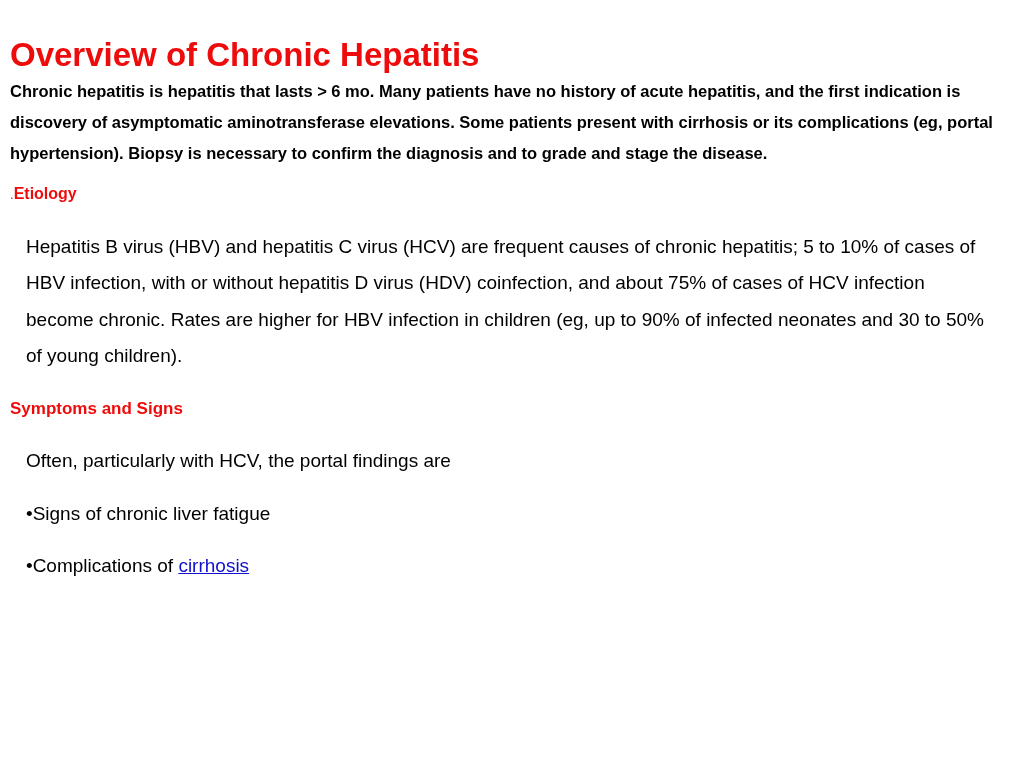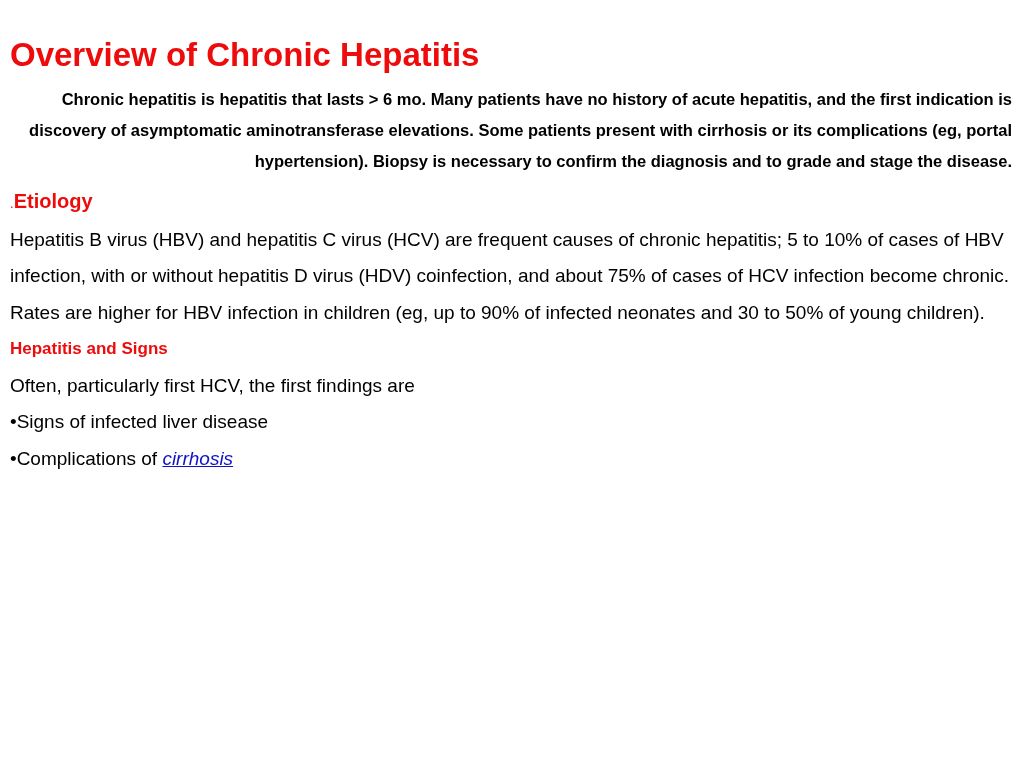--- a/index.html
+++ b/index.html
@@ -12,87 +12,85 @@
     width: 1024px;
     height: 768px;
     box-sizing: border-box;
     background: var(--page-bg, #ffffff);
     padding: 36px 12px 0 10px;
     font-family: "Liberation Sans", "DejaVu Sans", sans-serif;
     color: var(--text-black, #000000);
     overflow: hidden;
   }
   .title {
-    margin: 0 0 10px 0;
+    margin: 0 0 2px 0;
     font-size: 33px;
     font-weight: bold;
     color: var(--heading-red, #ee0000);
     line-height: 1.15;
     white-space: pre-wrap;
   }
   .intro {
     margin: 0 0 6px 0;
     font-size: 16.5px;
     font-weight: bold;
     line-height: 31px;
     white-space: pre-wrap;
-    text-align: right;
   }
   .heading-line {
     margin: 0;
     line-height: 37px;
   }
   .dot {
     font-size: 13px;
     color: var(--heading-red, #ee0000);
     font-weight: normal;
   }
   .red-heading-lg {
-    font-size: 20px;
+    font-size: 16px;
     font-weight: bold;
     color: var(--heading-red, #ee0000);
   }
   .red-heading-sm {
     margin: 0;
     font-size: 17px;
     font-weight: bold;
     color: var(--heading-red, #ee0000);
     line-height: 36.5px;
   }
   .body-text {
-    margin: 0;
+    margin: 16px;
     font-size: 19px;
     font-weight: normal;
     line-height: 36.5px;
     white-space: pre-wrap;
   }
   .link {
     color: var(--link-blue, #1111cc);
     text-decoration: underline;
     cursor: pointer;
-    font-style: italic;
   }
 </style>
 </head>
 <body>
 
 <div class="slide">
 
   <h1 class="title">Overview of Chronic Hepatitis</h1>
 
   <p class="intro">Chronic hepatitis is hepatitis that lasts &gt; 6 mo. Many patients have no history of acute hepatitis, and the first indication is discovery of asymptomatic aminotransferase elevations. Some patients present with cirrhosis or its complications (eg, portal hypertension). Biopsy is necessary to confirm the diagnosis and to grade and stage the disease.</p>
 
   <p class="heading-line"><span class="dot">.</span><span class="red-heading-lg">Etiology</span></p>
 
   <p class="body-text">Hepatitis B virus (HBV) and hepatitis C virus (HCV) are frequent causes of chronic hepatitis; 5 to 10% of cases of HBV infection, with or without hepatitis D virus (HDV) coinfection, and about 75% of cases of HCV infection become chronic. Rates are higher for HBV infection in children (eg, up to 90% of infected neonates and 30 to 50% of young children).</p>
 
-  <p class="red-heading-sm">Hepatitis and Signs</p>
+  <p class="red-heading-sm">Symptoms and Signs</p>
 
 
 
-  <p class="body-text">Often, particularly first HCV, the first findings are</p>
+  <p class="body-text">Often, particularly with HCV, the portal findings are</p>
 
-  <p class="body-text">•Signs of infected liver disease</p>
+  <p class="body-text">•Signs of chronic liver fatigue</p>
 
   <p class="body-text"><span>•Complications of </span><a class="link" href="#">cirrhosis</a></p>
 
 
 </div>
 
 </body></html>

